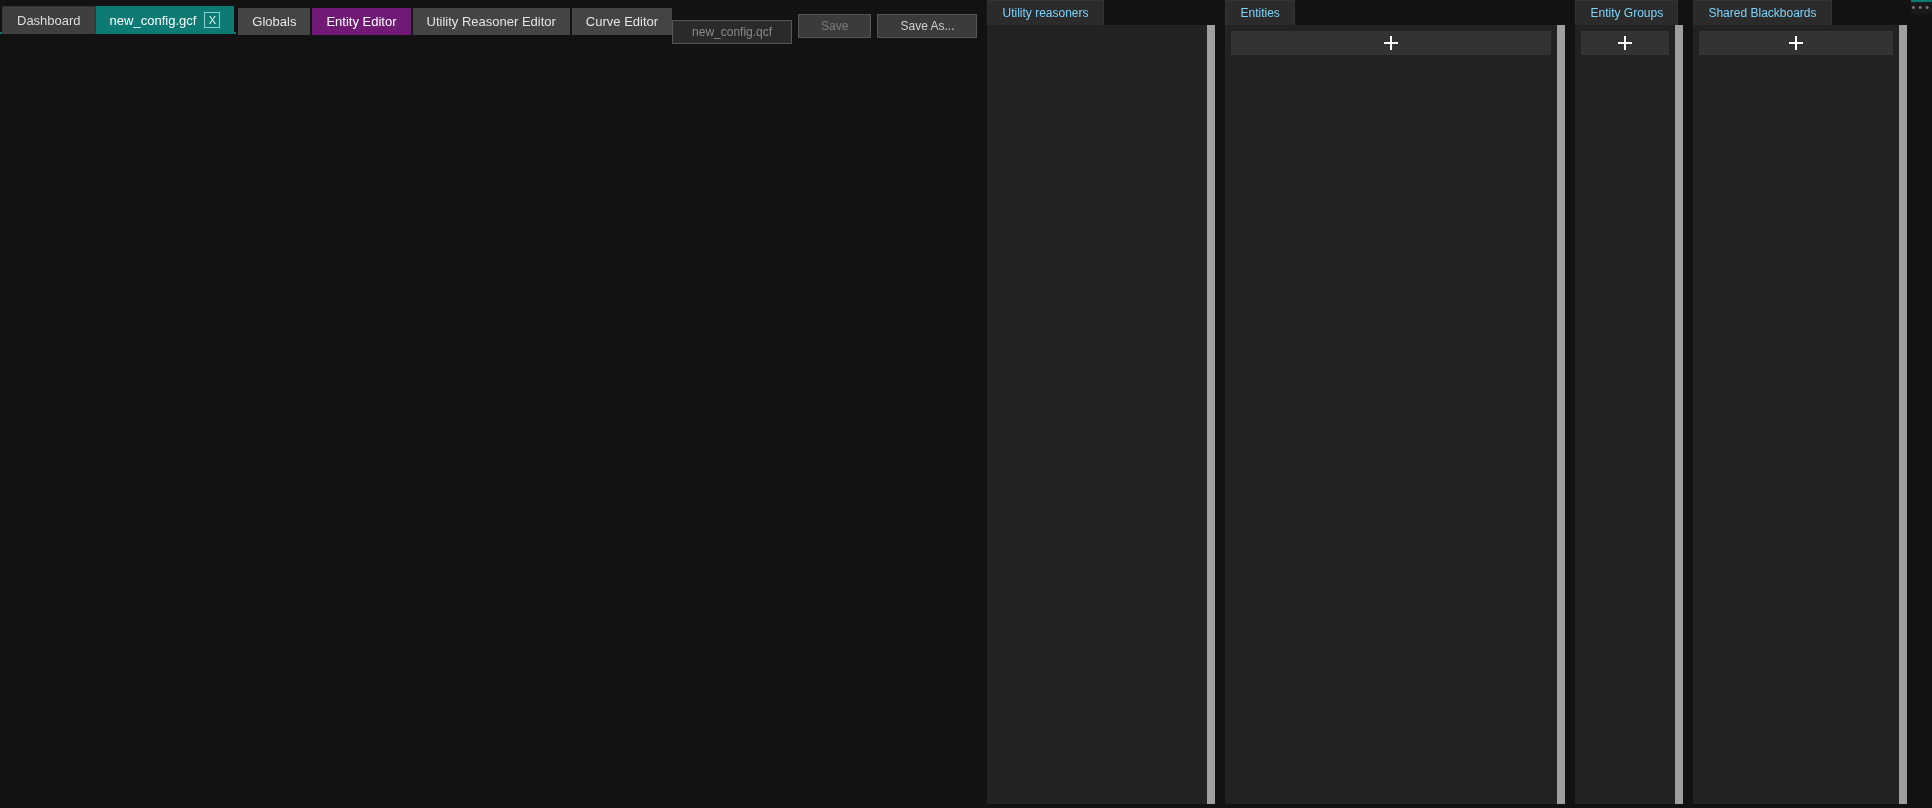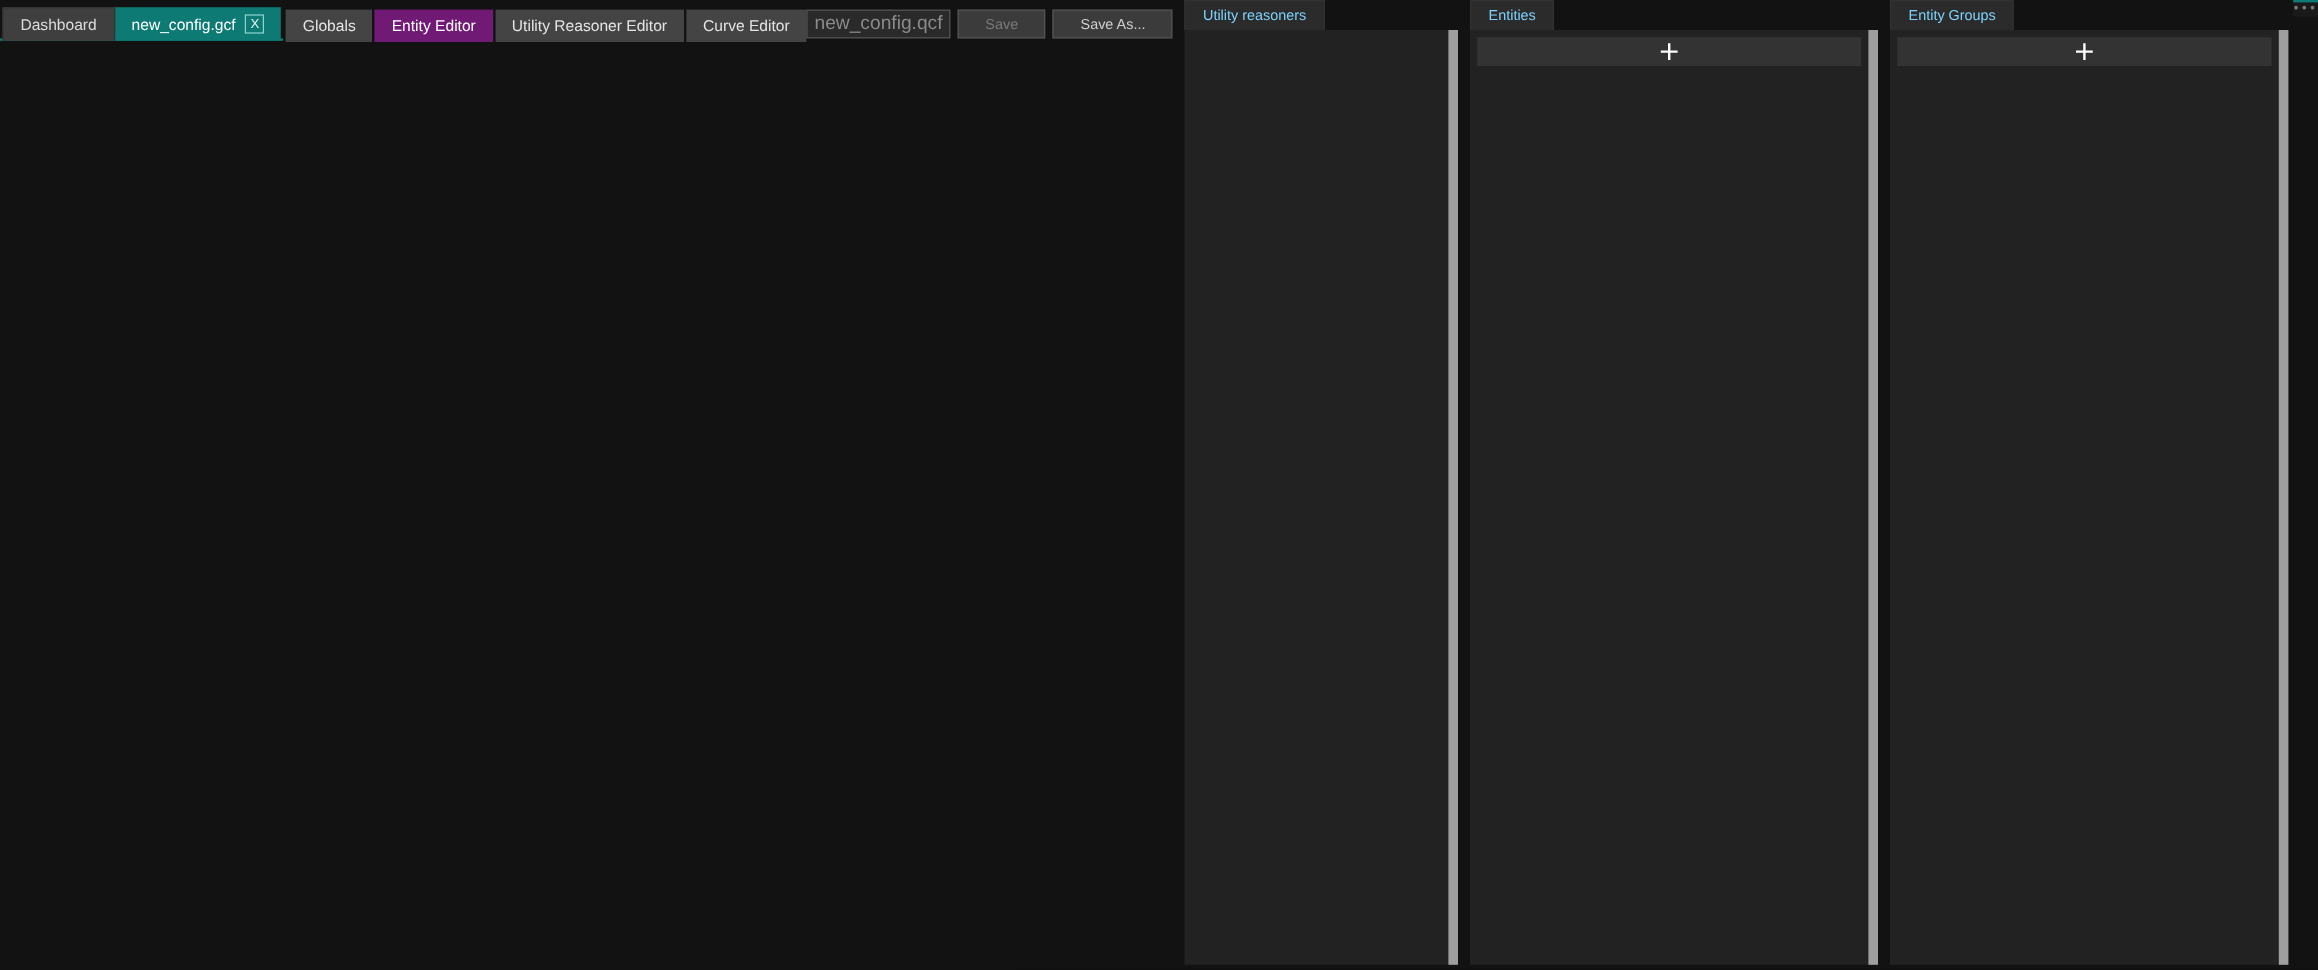--- a/index.html
+++ b/index.html
@@ -94,23 +94,24 @@
     gap: 6px;
     padding-right: 4px;
   }
   .filename-input {
     width: 120px;
     height: 24px;
     background: #2a2a2a;
     border: 1px solid #555;
     color: #8a8a8a;
     text-align: center;
-    font-size: 16px;
+    font-size: 12px;
     font-family: inherit;
     outline: none;
+    margin-top: 12px;
   }
   .save-btn {
     height: 24px;
     padding: 0 22px;
     background: #3b3b3b;
     border: 1px solid #555;
     color: #cfcfcf;
     font-size: 12px;
     cursor: pointer;
     font-family: Liberation Sans, sans-serif;
@@ -258,20 +259,34 @@
             <svg width="18" height="18" viewBox="0 0 18 18" fill="none" stroke-width="2">
               <line x1="9" y1="2" x2="9" y2="16"></line>
               <line x1="2" y1="9" x2="16" y2="9"></line>
             </svg>
           </div>
         </div>
         <div class="panel-scrollbar"></div>
       </div>
     </div>
 
+    <div class="panel-col col-boards">
+      <div class="panel-tab">Shared Blackboards</div>
+      <div class="panel-body">
+        <div class="panel-content">
+          <div class="add-row">
+            <svg width="18" height="18" viewBox="0 0 18 18" fill="none" stroke-width="2">
+              <line x1="9" y1="2" x2="9" y2="16"></line>
+              <line x1="2" y1="9" x2="16" y2="9"></line>
+            </svg>
+          </div>
+        </div>
+        <div class="panel-scrollbar"></div>
+      </div>
+    </div>
 
   </div>
 
   <div class="bottom-bar">
     <span class="grip">•••</span>
   </div>
 
 </div>
 
 </body></html>

